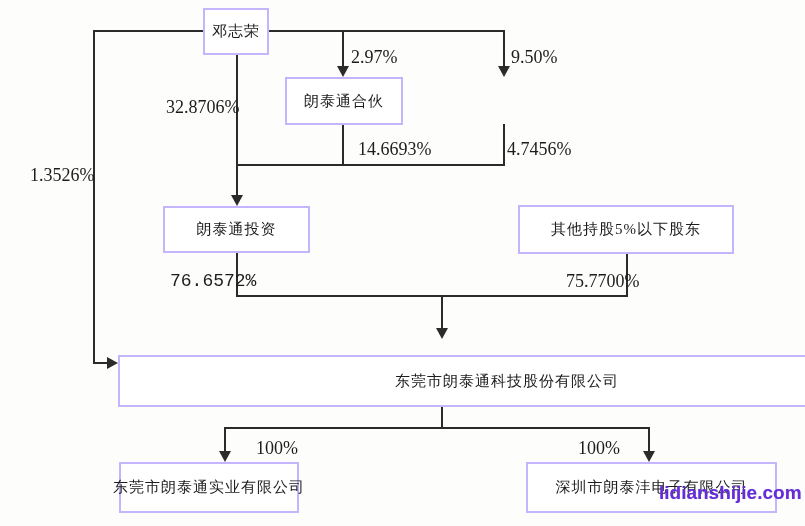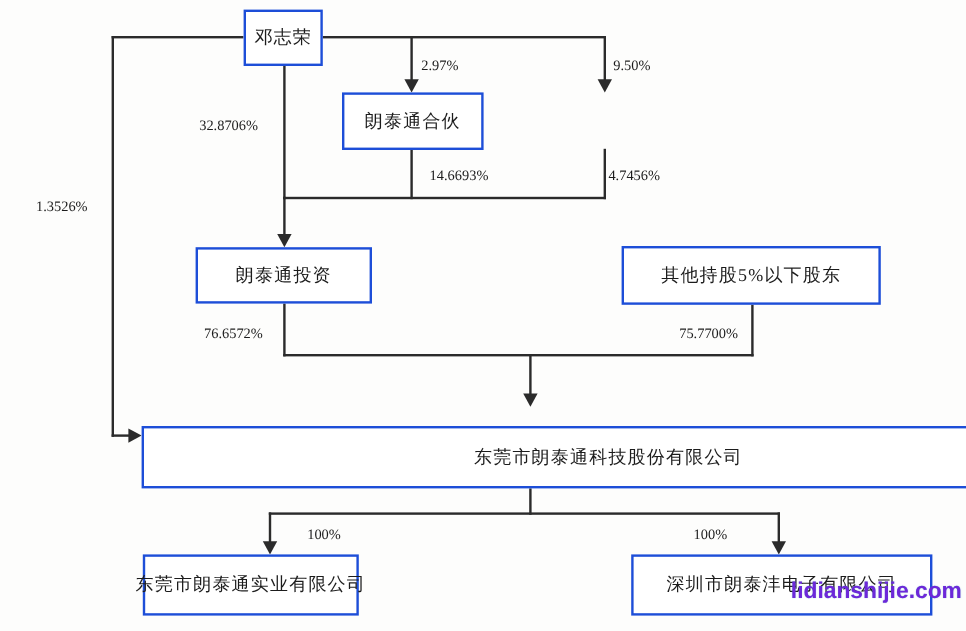--- a/index.html
+++ b/index.html
@@ -11,21 +11,21 @@
     position:relative;
     width:805px;height:526px;
     background:#fdfdfc;
     overflow:hidden;
     color:#1c1c1c;
   }
   .node{
     position:absolute;
     box-sizing:border-box;
     background:#ffffff;
-    border:2px solid #1d4ed8;
+    border:2px solid #c4b5fd;
     display:flex;
     align-items:center;
     justify-content:center;
     font-size:15px;
     letter-spacing:1px;
     color:#1c1c1c;
     white-space:nowrap;
   }
   .ln{
     position:absolute;
@@ -40,21 +40,21 @@
   }
   .arr-right{
     position:absolute;
     width:0;height:0;
     border-top:6px solid transparent;
     border-bottom:6px solid transparent;
     border-left:11px solid #2b2b2b;
   }
   .pct{
     position:absolute;
-    font-size:12px;
+    font-size:18px;
     color:#1c1c1c;
     white-space:nowrap;
   }
   .watermark{
     position:absolute;
     left:659px;top:482px;
     font-family:"Liberation Sans","DejaVu Sans",sans-serif;
     font-size:19px;
     font-weight:bold;
     color:#6d28d9;
@@ -97,21 +97,21 @@
   <div class="arr-down" style="left:219px;top:451px;"></div>
   <div class="ln" style="left:648px;top:427px;width:2px;height:25px;"></div>
   <div class="arr-down" style="left:643px;top:451px;"></div>
 
   <div class="pct" style="left:30px;top:165px;">1.3526%</div>
   <div class="pct" style="left:166px;top:97px;">32.8706%</div>
   <div class="pct" style="left:351px;top:47px;">2.97%</div>
   <div class="pct" style="left:511px;top:47px;">9.50%</div>
   <div class="pct" style="left:358px;top:139px;">14.6693%</div>
   <div class="pct" style="left:507px;top:139px;text-align:center;">4.7456%</div>
-  <div class="pct" style="left:170px;top:271px;">76.6572%</div>
+  <div class="pct" style="left:170px;top:271px;font-family:Liberation Mono, monospace;">76.6572%</div>
   <div class="pct" style="left:566px;top:271px;">75.7700%</div>
   <div class="pct" style="left:256px;top:438px;">100%</div>
   <div class="pct" style="left:578px;top:438px;">100%</div>
 
   <div class="node" style="left:203px;top:8px;width:66px;height:47px;">邓志荣</div>
   <div class="node" style="left:285px;top:77px;width:118px;height:48px;">朗泰通合伙</div>
   <div class="node" style="left:163px;top:206px;width:147px;height:47px;">朗泰通投资</div>
   <div class="node" style="left:518px;top:205px;width:216px;height:49px;text-align:right;">其他持股5%以下股东</div>
   <div class="node" style="left:118px;top:355px;width:778px;height:52px;">东莞市朗泰通科技股份有限公司</div>
   <div class="node" style="left:119px;top:462px;width:180px;height:51px;">东莞市朗泰通实业有限公司</div>

